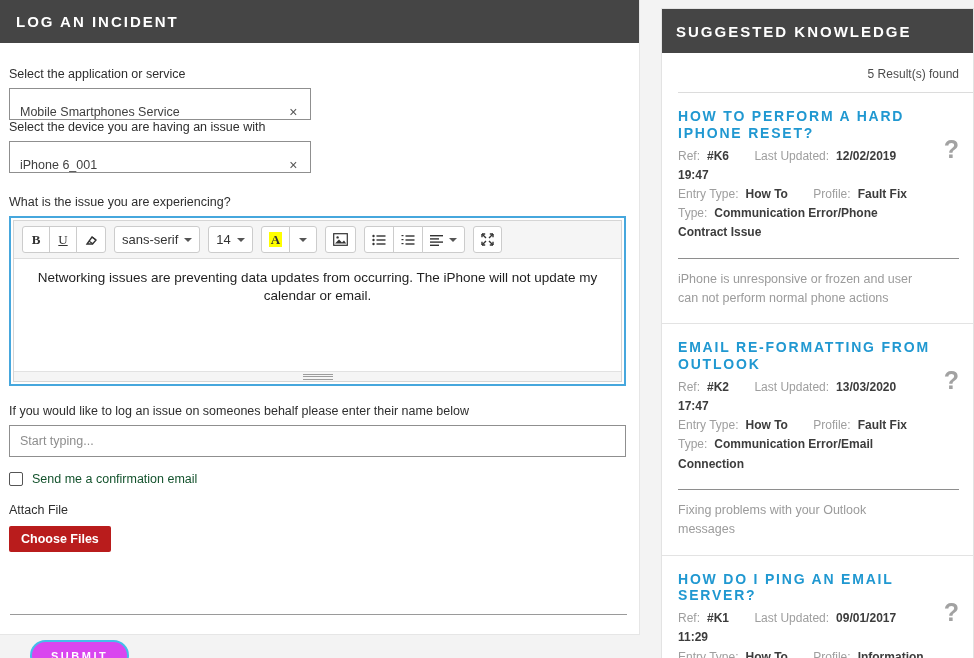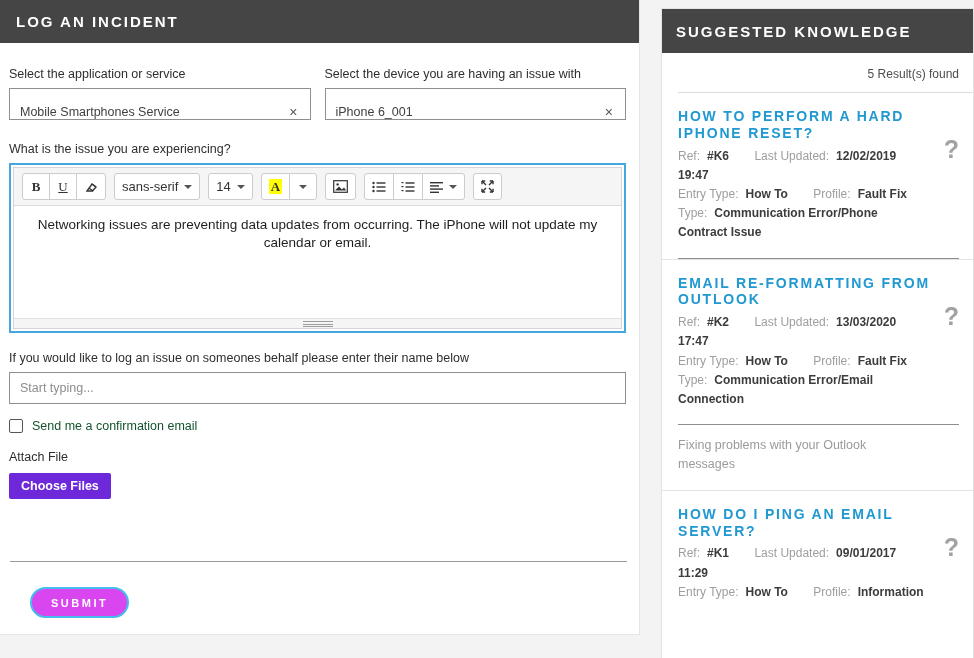--- a/index.html
+++ b/index.html
@@ -6,21 +6,21 @@
   html,body { width:974px; height:658px; overflow:hidden; background:#f3f3f3;
     font-family:"Liberation Sans", sans-serif; color:#333; }
   .page { display:flex; width:974px; height:658px; align-items:flex-start; }
 
   
   .left-panel { width:640px; height:635px; background:#fff; border-right:1px solid #e6e6e6; border-bottom:1px solid #e6e6e6; }
   .panel-header { background:#454545; color:#fff; height:43px; display:flex; align-items:center;
     padding:0 16px; font-size:15px; font-weight:bold; letter-spacing:2px; }
   .form-body { padding:24px 13px 0 9px; }
 
-  .field-row { display:flex; justify-content:space-between; }
+  .field-row { display:flex; justify-content:space-between;flex-direction:column; }
   .field-group { width:calc(50% - 7px); }
   .field-label { font-size:12.5px; color:#2e2e2e; margin-bottom:7px; }
   .select-box { height:32px; border:1px solid #8f8f8f; background:#fff; display:flex;
     align-items:flex-end; padding:0 10px; font-size:12.5px; color:#3f3f3f; }
   .select-box .val { flex:1; }
   .clear-x { color:#555; font-size:14px; cursor:pointer; padding:0 2px; line-height:1; }
 
   .issue-label { margin-top:22px; }
 
   
@@ -50,21 +50,21 @@
   .behalf-label { margin-top:18px; }
   .text-input { width:100%; height:32px; border:1px solid #8f8f8f; padding:0 10px;
     font-size:12.5px; color:#3f3f3f; font-family:"Liberation Sans", sans-serif; }
   .text-input::placeholder { color:#8d8d8d; }
 
   .check-row { margin-top:15px; display:flex; align-items:flex-end; font-size:12.5px; color:#14532d; }
   .checkbox { width:14px; height:14px; border:1px solid #555; background:#fff; margin-right:9px;
     border-radius:2px; cursor:pointer; flex:0 0 auto; }
 
   .attach-label { margin-top:17px; }
-  .choose-files-btn { margin-top:2px; background:#6d28d9; color:#fff; border:none; font-size:12.5px;
+  .choose-files-btn { margin-top:2px; background:#b91c1c; color:#fff; border:none; font-size:12.5px;
     font-weight:bold; padding:6px 12px; border-radius:2px; cursor:pointer; font-family:"Liberation Sans", sans-serif; }
 
   .divider-hr { border:none; border-top:1px solid #9a9a9a; margin:62px 0 0 1px; width:617px; }
   .submit-btn { margin:25px 0 0 21px; background:#d946ef; color:#fff; border:2px solid #45bdea;
     border-radius:16px; height:31px; padding:0 19px; font-size:11px; font-weight:bold; letter-spacing:2.5px;
     cursor:pointer; font-family:"Liberation Sans", sans-serif; }
 
   
   .right-panel { flex:1; margin:8px 0 0 21px; background:#fff; border:1px solid #e3e3e3; border-bottom:none;
     min-height:650px; }
@@ -253,20 +253,21 @@
       <div>
         <span class="lbl">Entry Type:</span><span class="val">How To</span><span class="gap"></span>
         <span class="lbl">Profile:</span><span class="val">Fault Fix</span>
       </div>
       <div>
         <span class="lbl">Type:</span><span class="val">Communication Error/Phone Contract Issue</span>
       </div>
     </div>
     <span class="help-icon">?</span>
     <hr class="inner-divider">
+    <div class="article-desc">iPhone is unresponsive or frozen and user can not perform normal phone actions</div>
   </div>
 
   <div class="article">
     <a class="article-title">EMAIL RE-FORMATTING FROM OUTLOOK</a>
     <div class="meta">
       <div>
         <span class="lbl">Ref:</span><span class="val">#K2</span><span class="gap"></span>
         <span class="lbl">Last Updated:</span><span class="val">13/03/2020 17:47</span>
       </div>
       <div>

